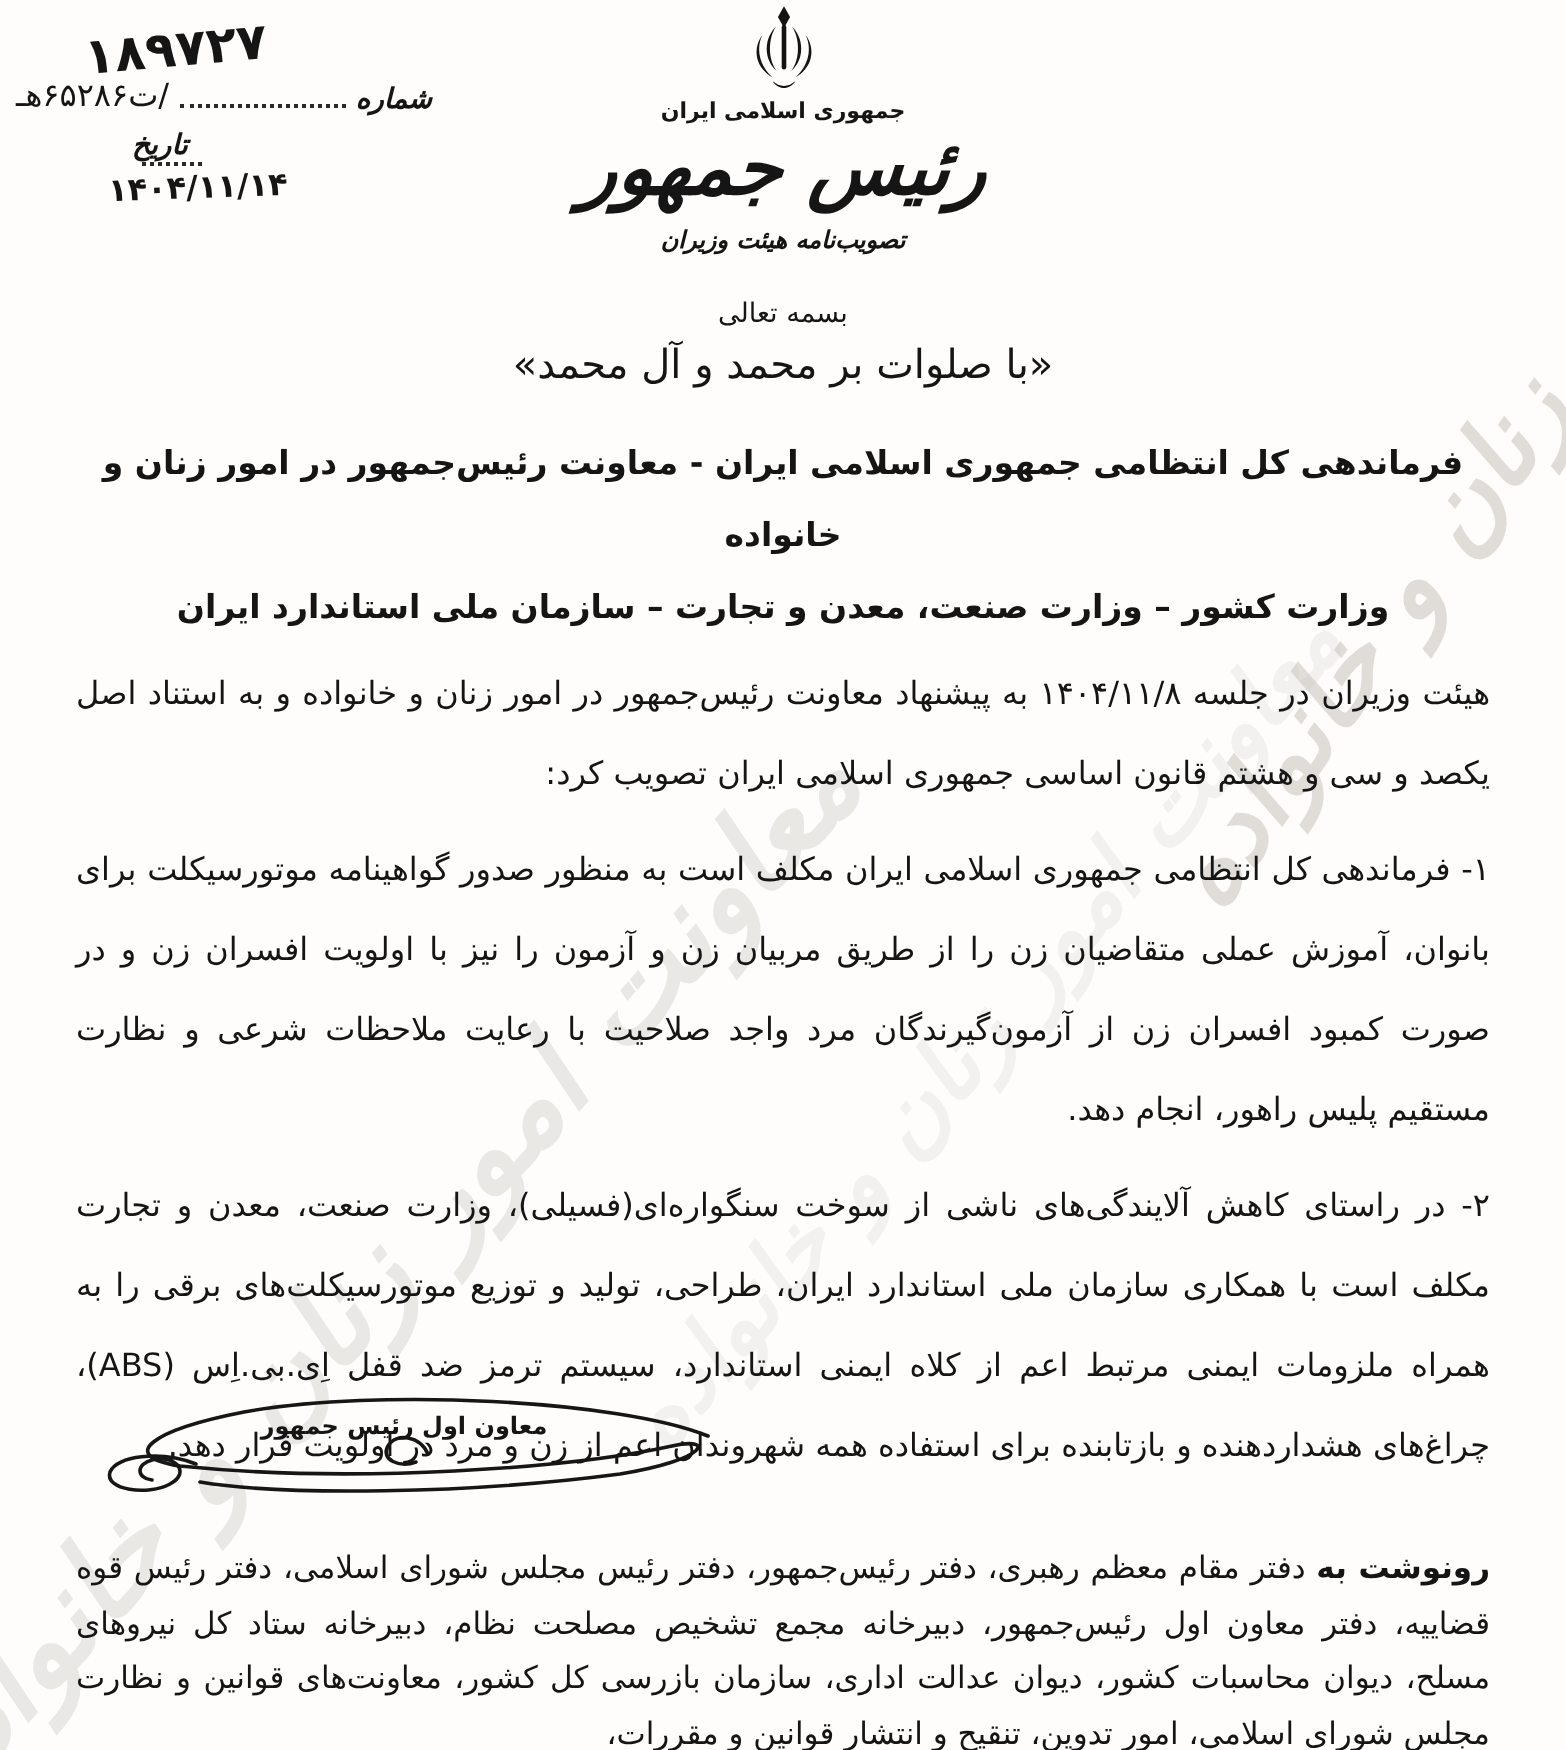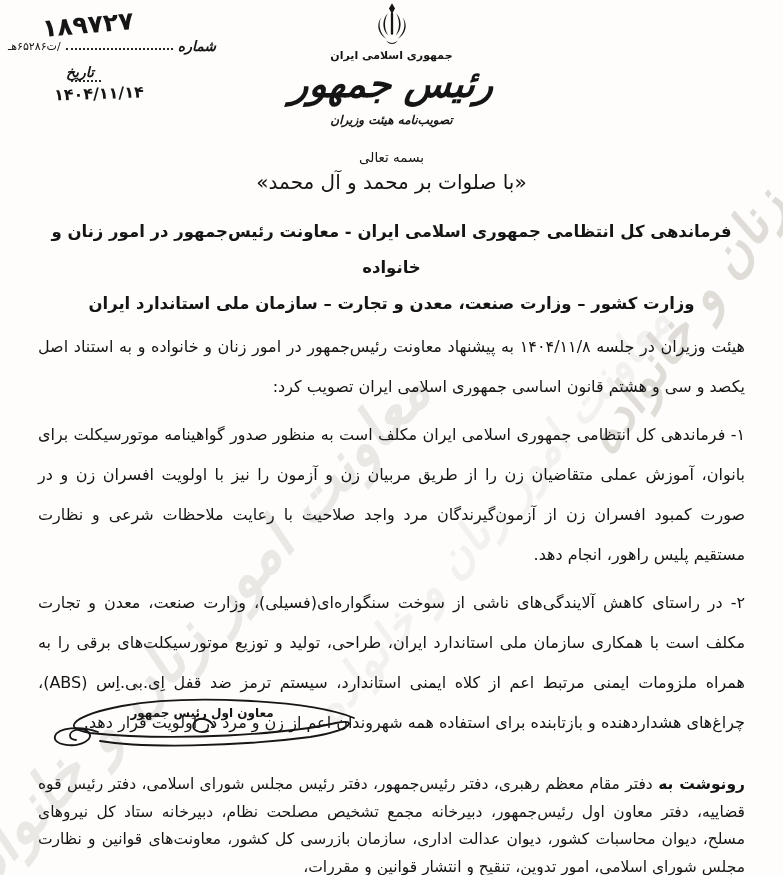--- a/index.html
+++ b/index.html
@@ -14,21 +14,21 @@
     position:absolute;top:6px;left:36px;direction:ltr;
     font-weight:bold;font-size:25px;letter-spacing:7px;
     transform:rotate(-5deg);white-space:nowrap;
   }
   .ref-row{position:absolute;display:flex;align-items:flex-end;direction:rtl;}
   .ref-row .lbl{
     font-family:"DejaVu Serif",serif;font-style:italic;
     font-size:14px;font-weight:bold;white-space:nowrap;
   }
   .ref-row .dots{flex:1;border-bottom:2px dotted #2a2a2a;margin:0 5px 4px 5px;min-width:30px;}
-  .ref-row .code{font-size:11px;white-space:nowrap;padding-bottom:1px;}
+  .ref-row .code{font-size:16px;white-space:nowrap;padding-bottom:1px;}
   .row-number{top:34px;left:2px;width:208px;}
   .row-date{top:60px;left:60px;width:128px;flex-direction:column;}
   .hand-date{
     position:absolute;top:80px;left:48px;direction:ltr;
     font-weight:bold;font-size:16px;letter-spacing:2px;
     transform:rotate(-2deg);white-space:nowrap;
   }
   
   .letterhead{
     position:absolute;top:0;left:50%;transform:translateX(-50%);

